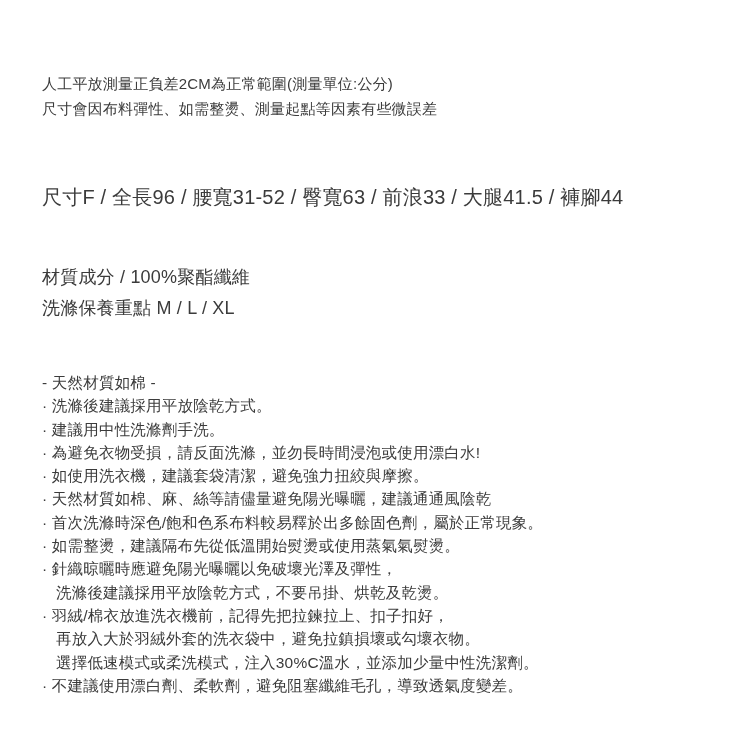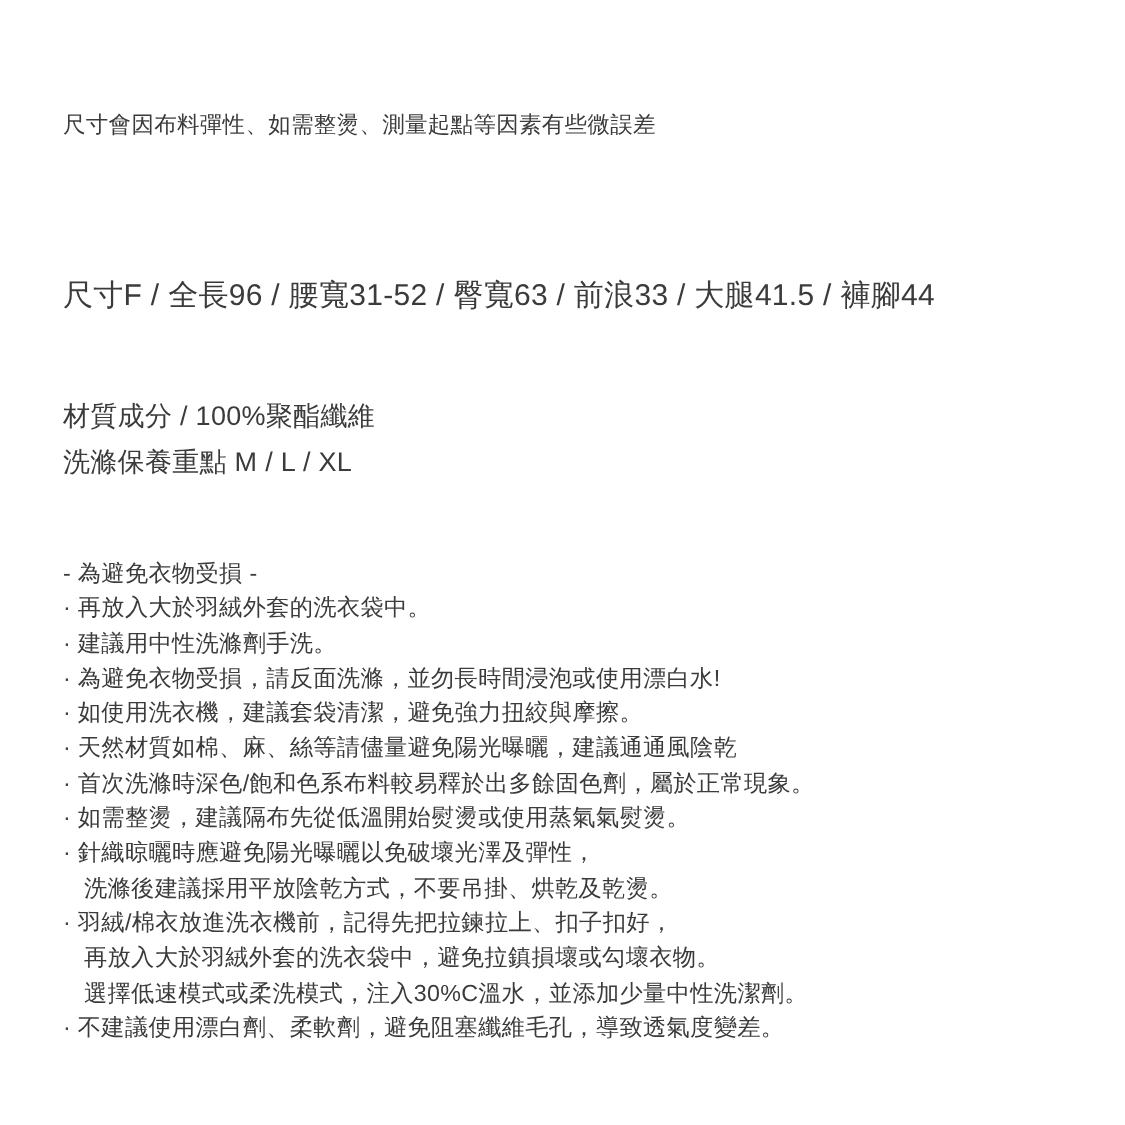--- a/index.html
+++ b/index.html
@@ -55,33 +55,34 @@
   .care .cont {
     padding-left: 14px;
   }
 </style>
 </head>
 <body>
 
 <div class="canvas">
 
   <div class="notes">
+    <div>人工平放測量正負差2CM為正常範圍(測量單位:公分)</div>
     <div>尺寸會因布料彈性、如需整燙、測量起點等因素有些微誤差</div>
   </div>
 
   <div class="size-line">尺寸F / 全長96 / 腰寬31-52 / 臀寬63 / 前浪33 / 大腿41.5 / 褲腳44</div>
 
   <div class="material">
     <div>材質成分 / 100%聚酯纖維</div>
     <div>洗滌保養重點 M / L / XL</div>
   </div>
 
   <div class="care">
-    <div>- 為避免衣物受損 -</div>
-    <div>· 再放入大於羽絨外套的洗衣袋中。</div>
+    <div>- 天然材質如棉 -</div>
+    <div>· 洗滌後建議採用平放陰乾方式。</div>
     <div>· 建議用中性洗滌劑手洗。</div>
     <div>· 為避免衣物受損，請反面洗滌，並勿長時間浸泡或使用漂白水!</div>
     <div>· 如使用洗衣機，建議套袋清潔，避免強力扭絞與摩擦。</div>
     <div>· 天然材質如棉、麻、絲等請儘量避免陽光曝曬，建議通通風陰乾</div>
     <div>· 首次洗滌時深色/飽和色系布料較易釋於出多餘固色劑，屬於正常現象。</div>
     <div>· 如需整燙，建議隔布先從低溫開始熨燙或使用蒸氣氣熨燙。</div>
     <div>· 針織晾曬時應避免陽光曝曬以免破壞光澤及彈性，</div>
     <div class="cont">洗滌後建議採用平放陰乾方式，不要吊掛、烘乾及乾燙。</div>
     <div>· 羽絨/棉衣放進洗衣機前，記得先把拉鍊拉上、扣子扣好，</div>
     <div class="cont">再放入大於羽絨外套的洗衣袋中，避免拉鎮損壞或勾壞衣物。</div>

